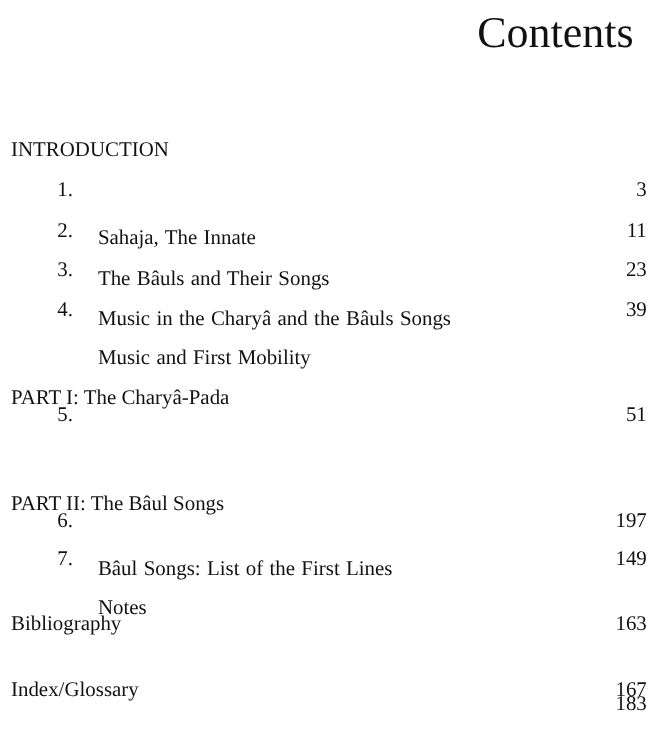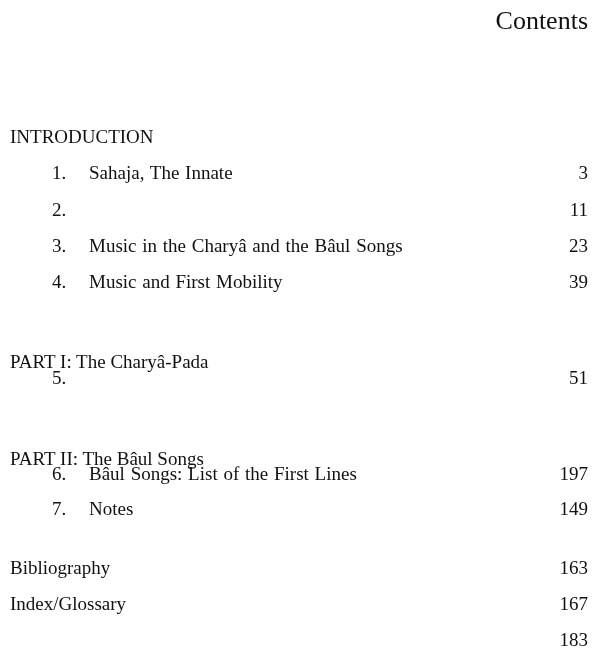--- a/index.html
+++ b/index.html
@@ -1,47 +1,48 @@
 <!DOCTYPE html>
 <html><head>
   <meta charset="utf-8">
   <style>
     html, body { margin: 0; padding: 0; background: #ffffff; }
     body { width: 600px; height: 665px; position: relative; overflow: hidden;
            font-family: "Liberation Serif", "DejaVu Serif", serif; color: #111; }
-    .title { position: absolute; right: 12px; top: 6px; font-size: 26px;
+    .title { position: absolute; right: 24px; top: 6px; font-size: 40px;
              font-family: "Liberation Serif", serif; letter-spacing: 0px; }
     .row { position: absolute; left: 0; right: 12px; height: 26px; font-size: 19px; line-height: 26px; }
     .section { left: 10px; }
     .entry .num { position: absolute; left: 52px; }
-    .entry .label { position: absolute; left: 89px; word-spacing: 1px; }
+    .entry .label { position: absolute; left: 89px; word-spacing: 1px; margin-top: 44px; }
     .section .label { position: absolute; left: 0; }
     .page { position: absolute; right: 0; }
   </style>
 </head>
 <body>
 
 <div class="title">Contents</div>
 <div id="toc">
     <div class="row section" style="top: 124px;">
       <span class="label">INTRODUCTION</span>
       <span class="page"></span>
     </div>
     <div class="row entry" style="top: 160px;">
       <span class="num">1.</span>
       <span class="label">Sahaja, The Innate</span>
       <span class="page">3</span>
     </div>
     <div class="row entry" style="top: 197px;">
       <span class="num">2.</span>
+      <span class="label">The Bâuls and Their Songs</span>
       <span class="page">11</span>
     </div>
     <div class="row entry" style="top: 233px;">
       <span class="num">3.</span>
-      <span class="label">Music in the Charyâ and the Bâul Songs</span>
+      <span class="label">Music in the Charyâ and the Bâuls Songs</span>
       <span class="page">23</span>
     </div>
     <div class="row entry" style="top: 269px;">
       <span class="num">4.</span>
       <span class="label">Music and First Mobility</span>
       <span class="page">39</span>
     </div>
     <div class="row section" style="top: 349px;">
       <span class="label">PART I: The Charyâ-Pada</span>
       <span class="page"></span>
@@ -61,20 +62,20 @@
     </div>
     <div class="row entry" style="top: 496px;">
       <span class="num">7.</span>
       <span class="label">Notes</span>
       <span class="page">149</span>
     </div>
     <div class="row section" style="top: 555px;">
       <span class="label">Bibliography</span>
       <span class="page">163</span>
     </div>
-    <div class="row section" style="top: 591px; text-align: center;">
+    <div class="row section" style="top: 615px; text-align: center;">
       <span class="label">Index/Glossary</span>
       <span class="page">167</span>
     </div>
     <div class="row section" style="top: 627px;">
       <span class="page">183</span>
     </div>
   </div>
 
 </body></html>

